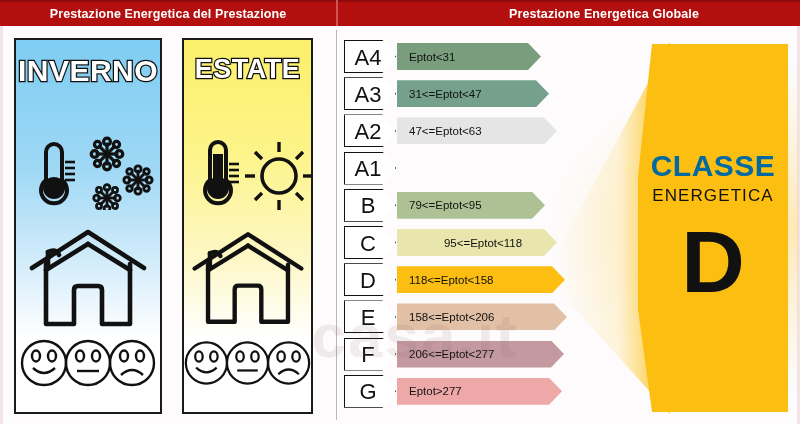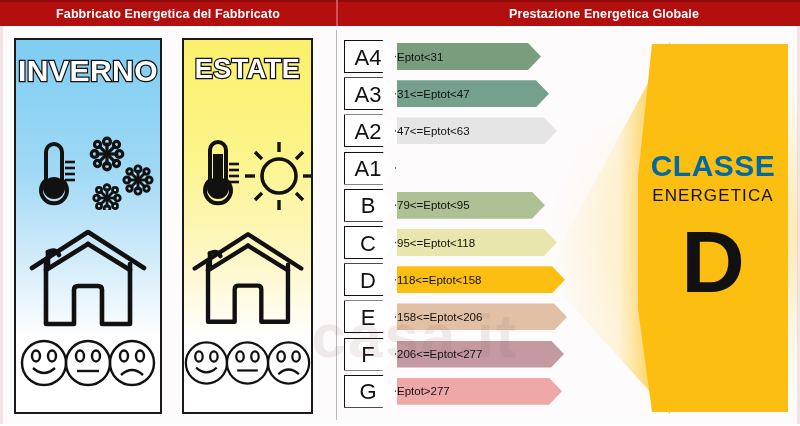--- a/index.html
+++ b/index.html
@@ -179,20 +179,21 @@
   .bar {
     position: absolute;
     top: 3px;
     left: 53px;
     height: 27px;
     clip-path: polygon(0 0, calc(100% - 13px) 0, 100% 50%, calc(100% - 13px) 100%, 0 100%);
     display: flex;
     align-items: center;
   }
   .bar-label {
+    padding-left: 12px;
     font-size: 11.5px;
     color: #111111;
     white-space: nowrap;
   }
 
   
   .plate-glow {
     position: absolute;
     left: 552px; top: 40px;
     width: 246px; height: 376px;
@@ -259,21 +260,21 @@
     pointer-events: none;
     user-select: none;
   }
 </style>
 </head>
 <body>
 
 <div id="cert">
 
   <div class="header-band">
-    <div class="hdr-left">Fabbricato Energetica del Fabbricato</div>
+    <div class="hdr-left">Prestazione Energetica del Prestazione</div>
     <div class="hdr-right">Prestazione Energetica Globale</div>
   </div>
   <div class="hdr-split"></div>
 
   <div class="body-area"></div>
   <div class="frame-left-edge"></div>
   <div class="frame-right-edge"></div>
   <div class="mid-divider"></div>
 
   <div class="season-panel" id="panel-inverno">
@@ -489,21 +490,21 @@
           <div class="class-letter">B</div>
         </div>
         <div class="bar" style="width: 148px; background: rgb(174, 193, 148);">
           <span class="bar-label">79&lt;=Eptot&lt;95</span>
         </div>
       </div>
       <div class="scale-row" style="top: 186px;">
         <div class="class-badge">
           <div class="class-letter">C</div>
         </div>
-        <div class="bar" style="width: 160px; background: rgb(232, 230, 172);">
+        <div class="bar" style="width: 160px; background: rgb(232, 230, 172); justify-content: center;">
           <span class="bar-label">95&lt;=Eptot&lt;118</span>
         </div>
       </div>
       <div class="scale-row" style="top: 223.2px;">
         <div class="class-badge">
           <div class="class-letter">D</div>
         </div>
         <div class="bar" style="width: 168px; background: rgb(252, 190, 16);">
           <span class="bar-label">118&lt;=Eptot&lt;158</span>
         </div>

